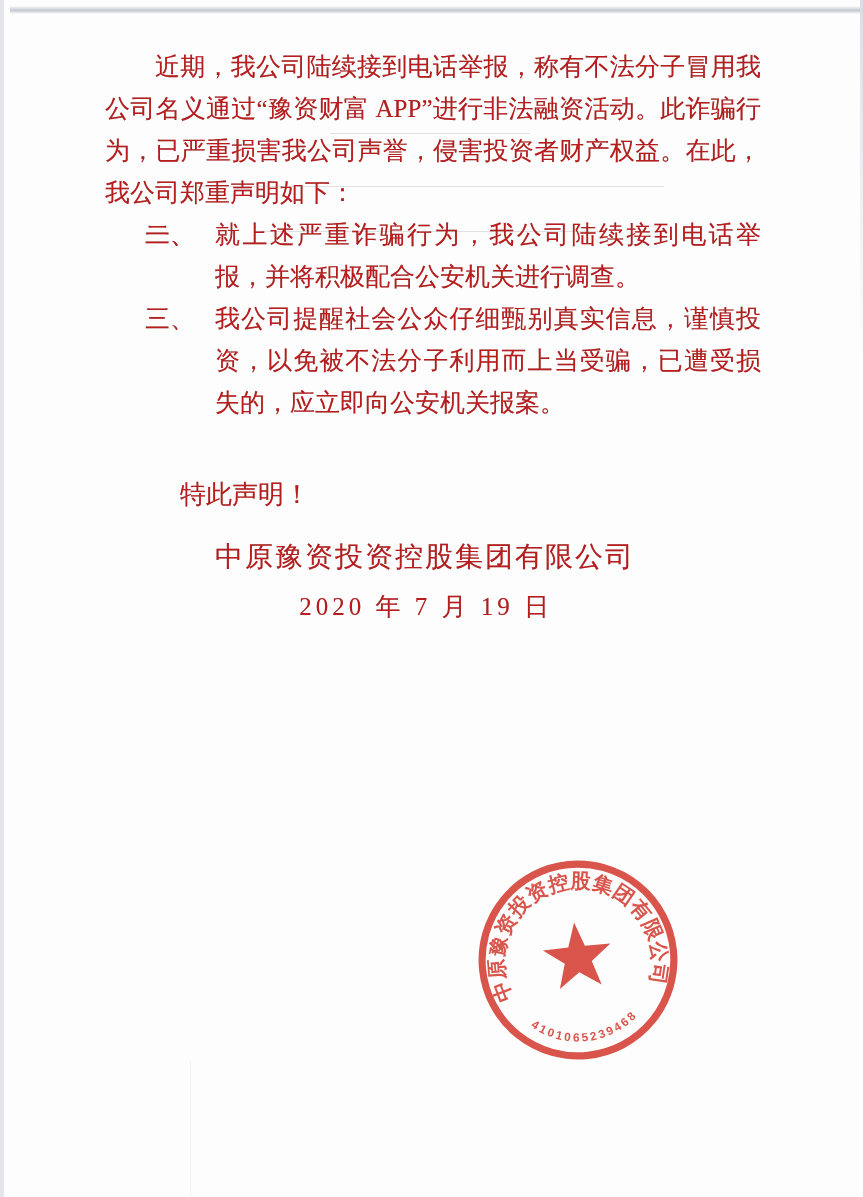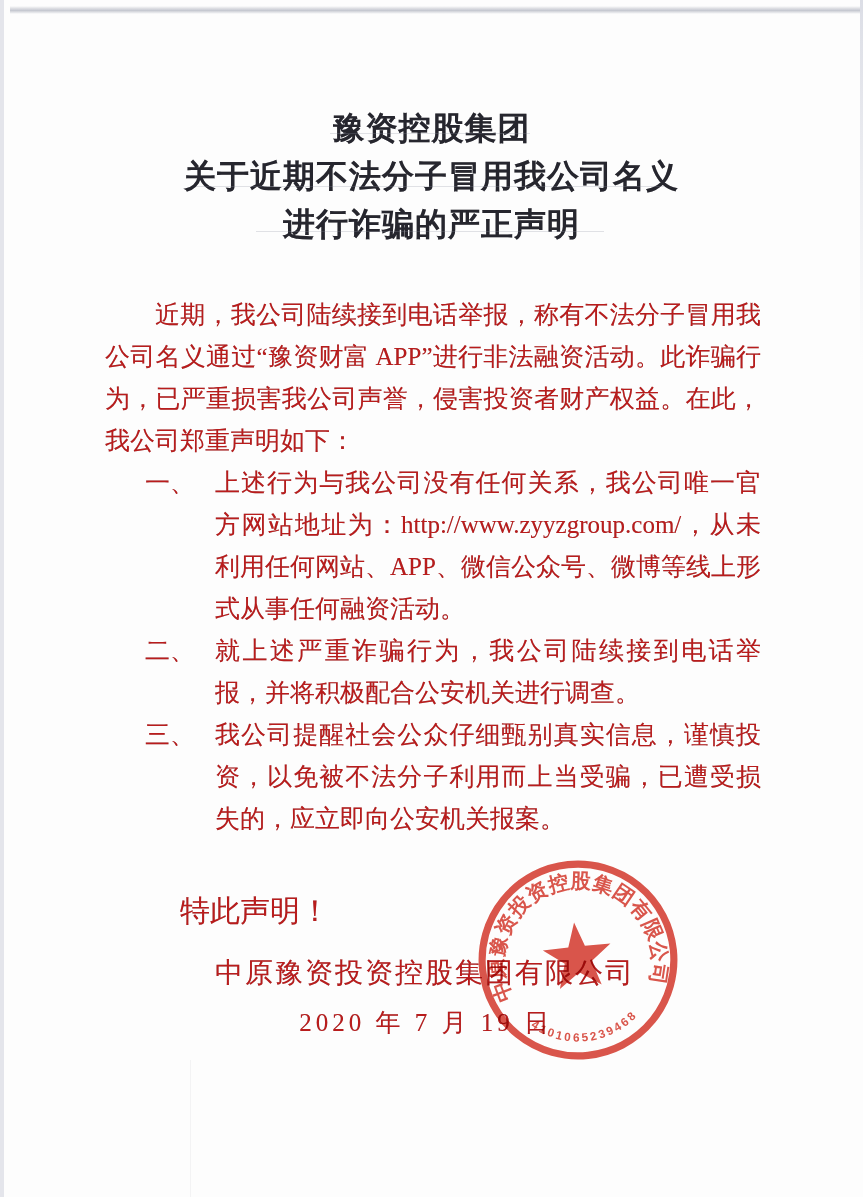--- a/index.html
+++ b/index.html
@@ -39,21 +39,21 @@
     margin:46px 102px 0 105px;
     font-size:25px; line-height:42px;
     text-align:justify; color:#b91c1c;
     text-shadow:0 0 0.5px rgba(46,46,53,0.35);
   }
   .intro { text-indent:2em; margin:0; }
   .statement-list { margin:0; }
   .statement-item { position:relative; padding-left:110px; }
   .item-marker { position:absolute; left:40px; top:0; }
 
-  .closing { margin-top:50px; padding-left:75px; font-size:30px; }
+  .closing { margin-top:50px; padding-left:75px; font-size:26px; }
   .signature {
     margin-top:20px; text-align:right; padding-right:126px;
     font-size:28px; letter-spacing:2px;
   }
   .date-line {
     margin-top:8px; text-align:right; padding-right:208px;
     font-size:25px; letter-spacing:4px;
   }
 
   
@@ -72,33 +72,27 @@
 <div class="page">
 
   <div class="edge-top"></div>
   <div class="edge-left"></div>
   <div class="edge-right"></div>
   <div class="artifact-line" style="top:133px; left:330px; width:200px;"></div>
   <div class="artifact-line" style="top:186px; left:196px; width:468px;"></div>
   <div class="artifact-line" style="top:231px; left:256px; width:348px;"></div>
   <div class="crease" style="left:190px; top:1060px; height:137px;"></div>
 
-  <div class="title-block">
-    <div>豫资控股集团</div>
-    <div>关于近期不法分子冒用我公司名义</div>
-    <div>进行诈骗的严正声明</div>
-  </div>
 
   <div class="body-block">
     <p class="intro">近期，我公司陆续接到电话举报，称有不法分子冒用我公司名义通过“豫资财富 APP”进行非法融资活动。此诈骗行为，已严重损害我公司声誉，侵害投资者财产权益。在此，我公司郑重声明如下：</p>
 
     <div class="statement-list">
       <div class="statement-item">
         <span class="item-marker">一、</span>
-        <span>上述行为与我公司没有任何关系，我公司唯一官方网站地址为：http://www.zyyzgroup.com/，从未利用任何网站、APP、微信公众号、微博等线上形式从事任何融资活动。</span>
       </div>
       <div class="statement-item">
         <span class="item-marker">二、</span>
         <span>就上述严重诈骗行为，我公司陆续接到电话举报，并将积极配合公安机关进行调查。</span>
       </div>
       <div class="statement-item">
         <span class="item-marker">三、</span>
         <span>我公司提醒社会公众仔细甄别真实信息，谨慎投资，以免被不法分子利用而上当受骗，已遭受损失的，应立即向公安机关报案。</span>
       </div>
     </div>

